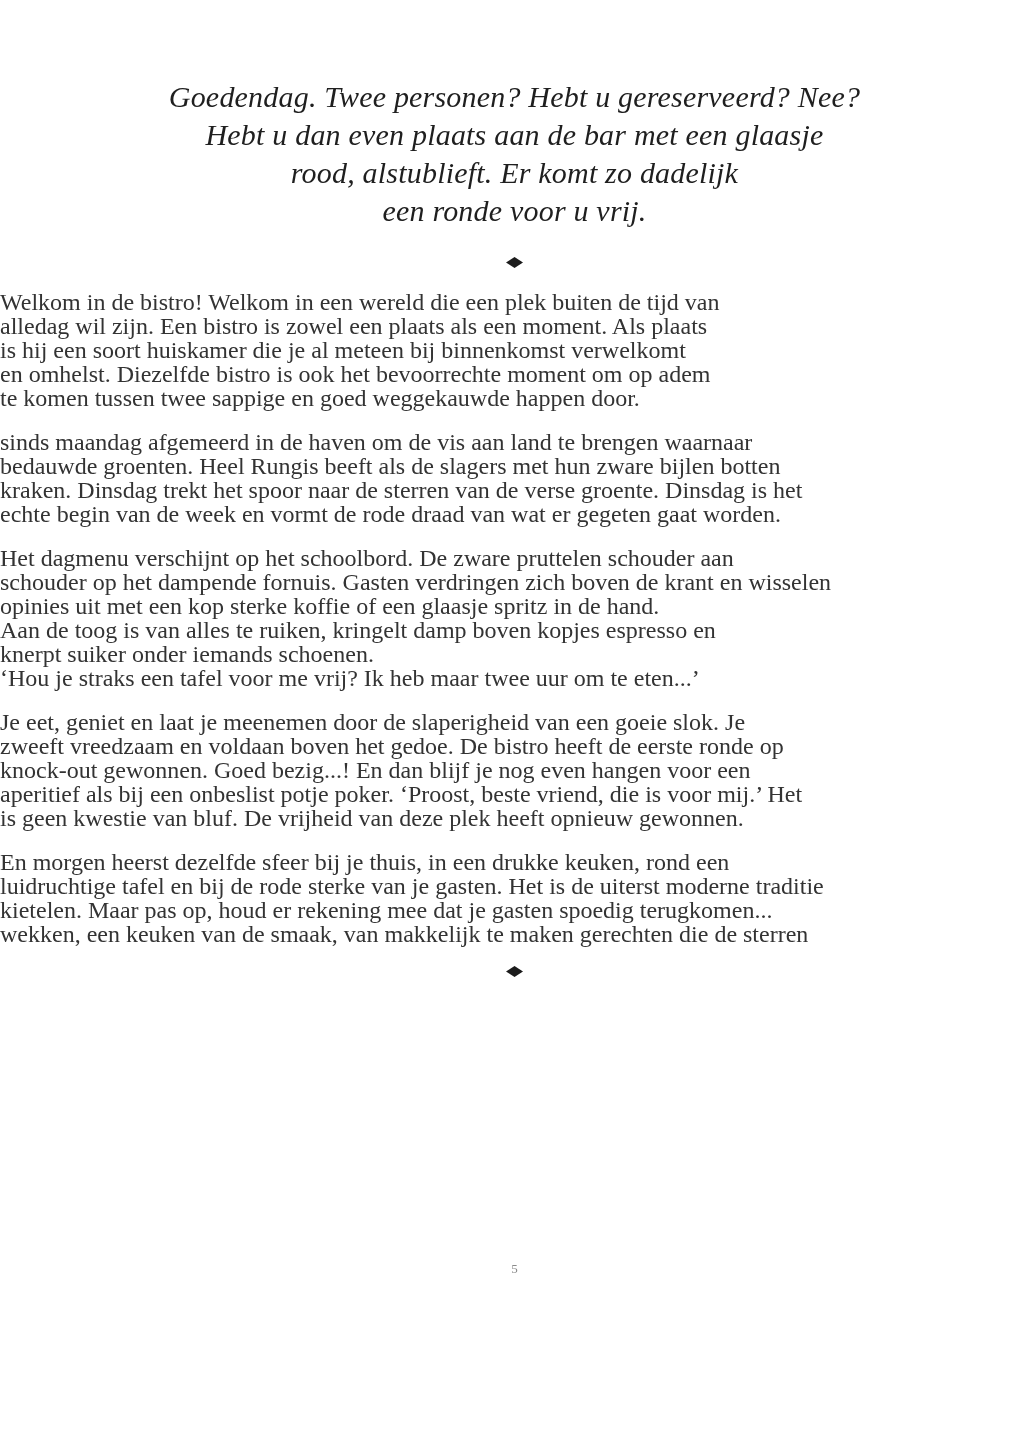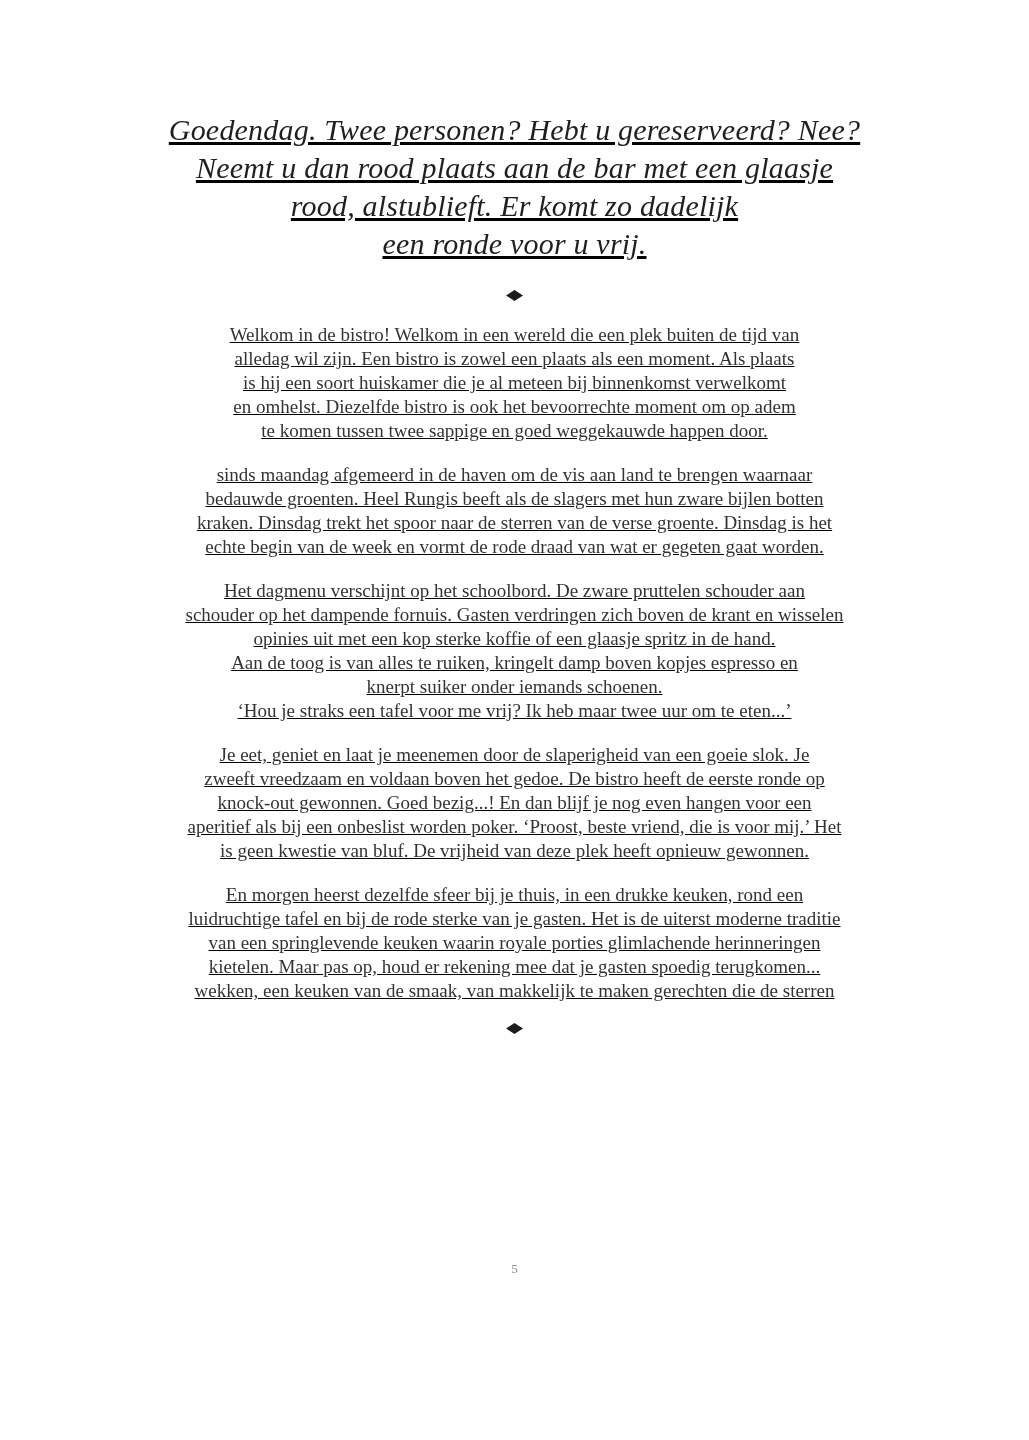--- a/index.html
+++ b/index.html
@@ -14,23 +14,22 @@
     width: 1029px;
     height: 1440px;
     background: var(--background-color);
     overflow: hidden;
     font-family: "Liberation Serif", "DejaVu Serif", serif;
   }
   .page {
     position: relative;
     width: 1029px;
     height: 1309px;
-    padding-top: 111px;
+    padding-top: 78px;
     background: var(--background-color);
-    text-decoration: underline;
   }
   .opening-quote {
     text-align: center;
     font-style: italic;
     font-size: 30px;
     line-height: 38px;
     color: var(--heading-color);
     letter-spacing: 0.2px;
   }
   .opening-quote .line { white-space: nowrap; }
@@ -40,22 +39,22 @@
   }
   .ornament-top { margin: 27px 0 22px 0; }
   .ornament-bottom { margin: 16px 0 0 0; }
   .diamond {
     width: 17px;
     height: 11px;
     background: var(--ornament-color);
     clip-path: polygon(50% 0%, 100% 50%, 50% 100%, 0% 50%);
   }
   .body-paragraph {
-    text-align: center;
-    font-size: 19px;
+    text-align: left;
+    font-size: 24px;
     line-height: 24px;
     color: var(--body-color);
     margin-bottom: 20px;
   }
   .body-paragraph .line { white-space: nowrap; }
   .page-number {
     position: absolute;
     left: 0;
     right: 0;
     bottom: 32px;
@@ -64,21 +63,21 @@
     color: var(--page-number-color);
   }
 </style>
 </head>
 <body>
 
 <div class="page">
 
   <div class="opening-quote">
       <div class="line">Goedendag. Twee personen? Hebt u gereserveerd? Nee?</div>
-      <div class="line">Neemt u dan rood plaats aan de bar met een glaasje</div>
+      <div class="line">Hebt u dan even plaats aan de bar met een glaasje</div>
       <div class="line">rood, alstublieft. Er komt zo dadelijk</div>
       <div class="line">een ronde voor u vrij.</div>
     </div>
 
   <div class="ornament-wrap ornament-top">
     <div class="diamond"></div>
   </div>
 
   <div class="body-paragraph">
       <div class="line">Welkom in de bistro! Welkom in een wereld die een plek buiten de tijd van</div>
@@ -101,28 +100,27 @@
       <div class="line">opinies uit met een kop sterke koffie of een glaasje spritz in de hand.</div>
       <div class="line">Aan de toog is van alles te ruiken, kringelt damp boven kopjes espresso en</div>
       <div class="line">knerpt suiker onder iemands schoenen.</div>
       <div class="line">‘Hou je straks een tafel voor me vrij? Ik heb maar twee uur om te eten...’</div>
     </div>
 
   <div class="body-paragraph">
       <div class="line">Je eet, geniet en laat je meenemen door de slaperigheid van een goeie slok. Je</div>
       <div class="line">zweeft vreedzaam en voldaan boven het gedoe. De bistro heeft de eerste ronde op</div>
       <div class="line">knock-out gewonnen. Goed bezig...! En dan blijf je nog even hangen voor een</div>
-      <div class="line">aperitief als bij een onbeslist worden poker. ‘Proost, beste vriend, die is voor mij.’ Het</div>
+      <div class="line">aperitief als bij een onbeslist potje poker. ‘Proost, beste vriend, die is voor mij.’ Het</div>
       <div class="line">is geen kwestie van bluf. De vrijheid van deze plek heeft opnieuw gewonnen.</div>
     </div>
 
   <div class="body-paragraph">
       <div class="line">En morgen heerst dezelfde sfeer bij je thuis, in een drukke keuken, rond een</div>
       <div class="line">luidruchtige tafel en bij de rode sterke van je gasten. Het is de uiterst moderne traditie</div>
-      <div class="line">van een springlevende keuken waarin royale porties glimlachende herinneringen</div>
       <div class="line">kietelen. Maar pas op, houd er rekening mee dat je gasten spoedig terugkomen...</div>
       <div class="line">wekken, een keuken van de smaak, van makkelijk te maken gerechten die de sterren</div>
     </div>
 
   <div class="ornament-wrap ornament-bottom">
     <div class="diamond"></div>
   </div>
 
   <div class="page-number">5</div>
 

